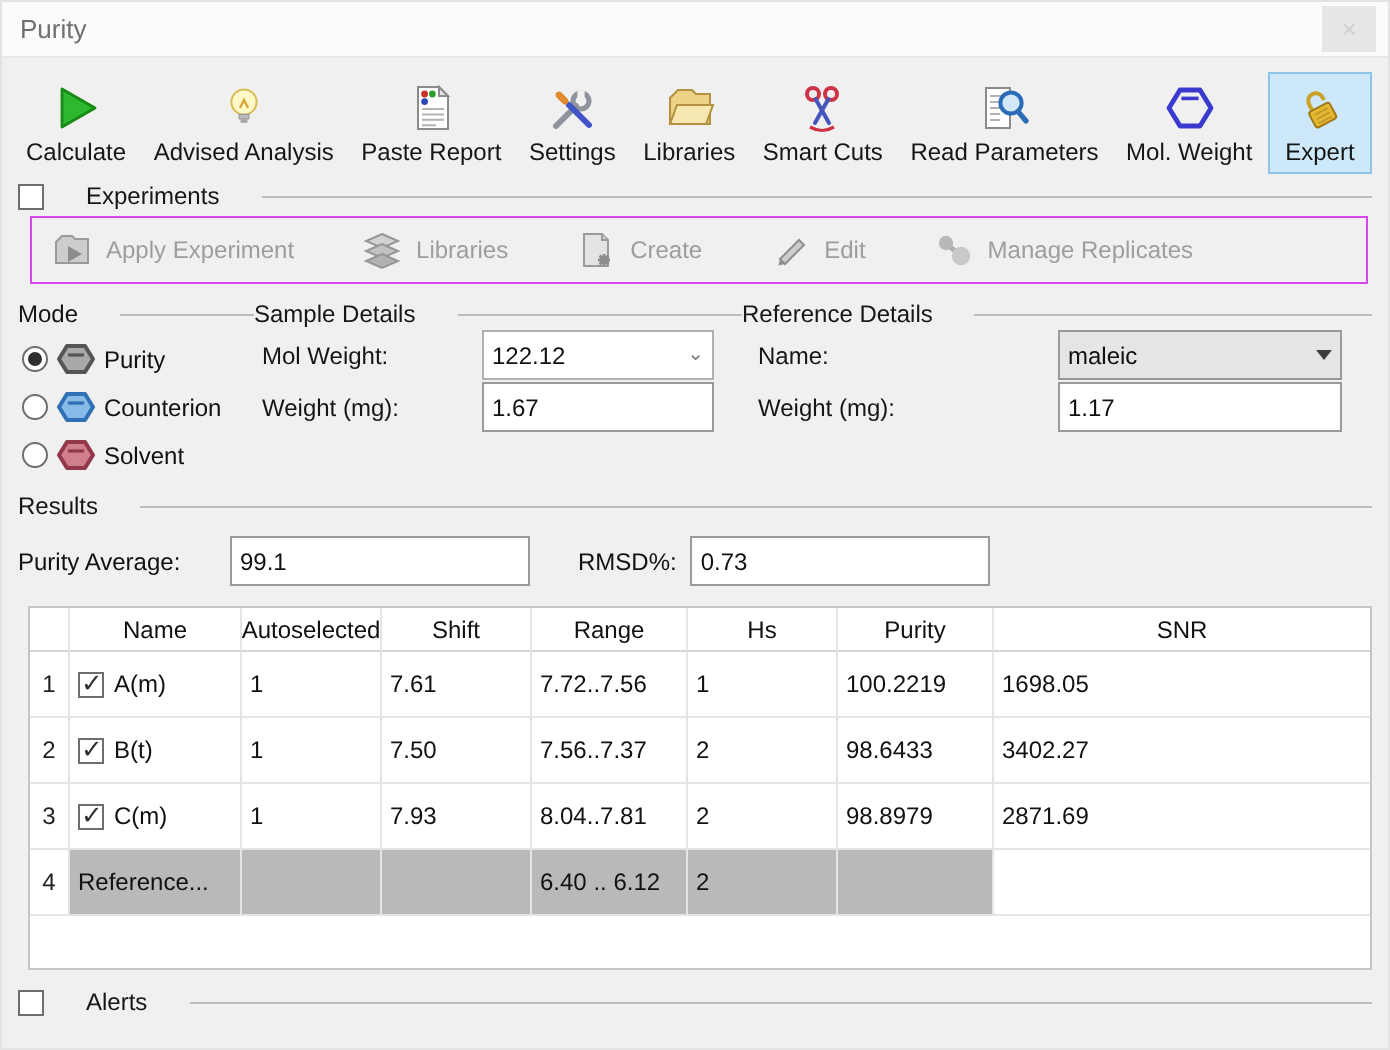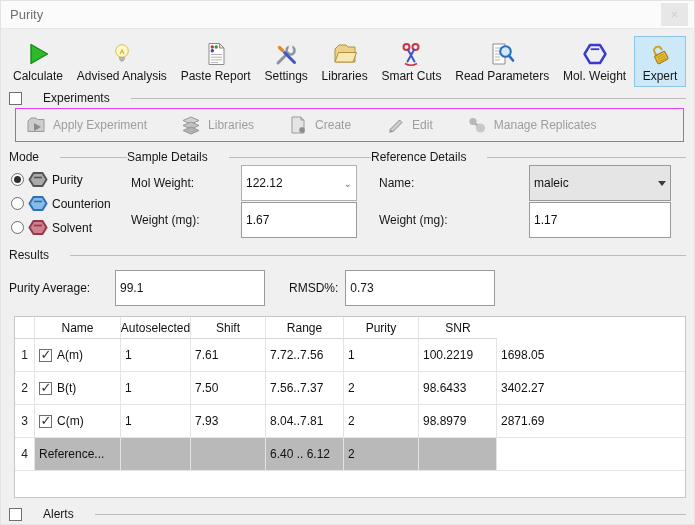--- a/index.html
+++ b/index.html
@@ -47,21 +47,21 @@
   .mode-group { width:118px; flex:none; }
   .sample-group { width:244px; flex:none; }
   .reference-group { flex:1; }
   .mode-opt { display:flex; align-items:center; gap:4px; margin:7px 0 0 2px; }
   .hex-icon { width:20px; height:17px; display:block; }
   .field-row { display:flex; align-items:center; margin-top:1px; }
   .field-label { color:#161616; }
   .sample-group .field-label { width:114px; padding-left:4px; box-sizing:border-box; }
   .reference-group .field-label { width:158px; padding-left:8px; box-sizing:border-box; }
   .combo, .text-input, .select {
-    height:36px; box-sizing:border-box; display:flex; align-items:center;
+    height:25px; box-sizing:border-box; display:flex; align-items:center;
     border:1px solid #9a9a9a; background:#fff; padding:0 4px; }
   .combo { width:116px; justify-content:space-between; border-color:#b0b0b0; }
   .text-input { width:116px; }
   .select { width:142px; justify-content:space-between; background:#e5e5e5; border-color:#9a9a9a; }
   .reference-group .text-input, .reference-group .select { width:142px; }
   .chevron { color:#7a7a7a; font-size:10px; }
   .dd-arrow { width:0; height:0; border-left:4px solid transparent;
     border-right:4px solid transparent; border-top:5px solid #3b3b3b; }
   
   .results-group { margin:10px 8px 0 8px; }
@@ -319,20 +319,21 @@
     </div>
   </div>
 
   <div class="ptable">
     <div class="trow thead">
       <div class="cell"></div>
       <div class="cell">Name</div>
       <div class="cell">Autoselected</div>
       <div class="cell">Shift</div>
       <div class="cell">Range</div>
+      <div class="cell">Hs</div>
       <div class="cell">Purity</div>
       <div class="cell">SNR</div>
     </div>
 
     <div class="trow tbody-row">
       <div class="cell rownum">1</div>
       <div class="cell name-cell">
         <input type="checkbox" checked="" style="">
         <span>A(m)</span>
       </div>

